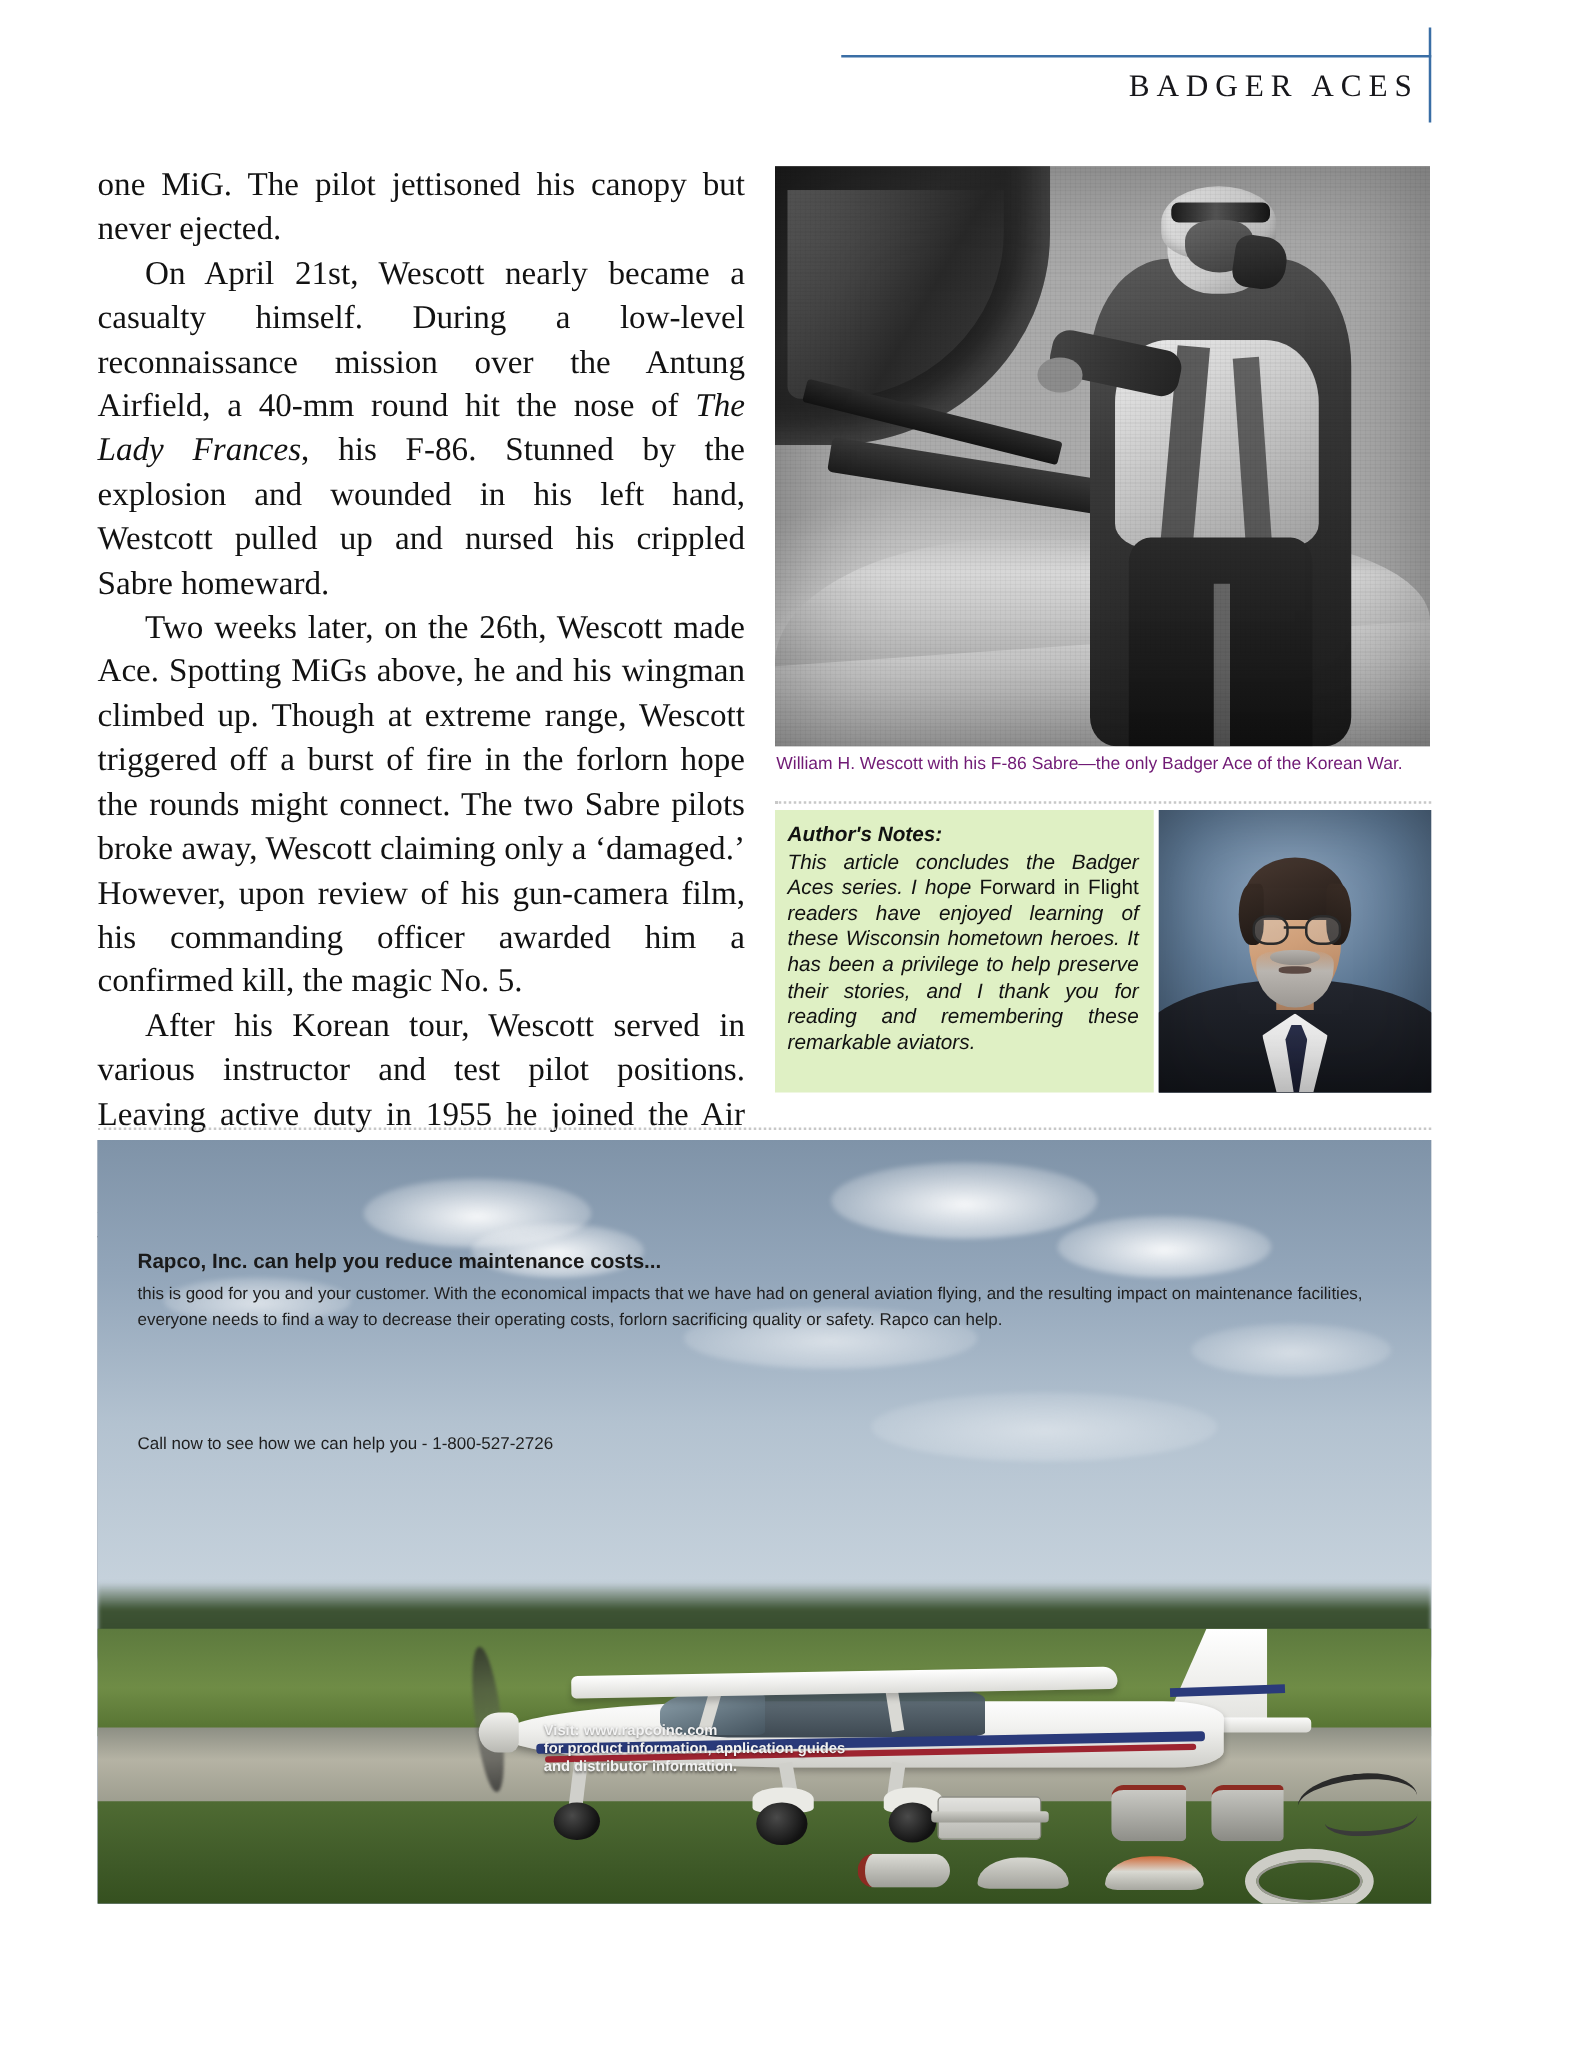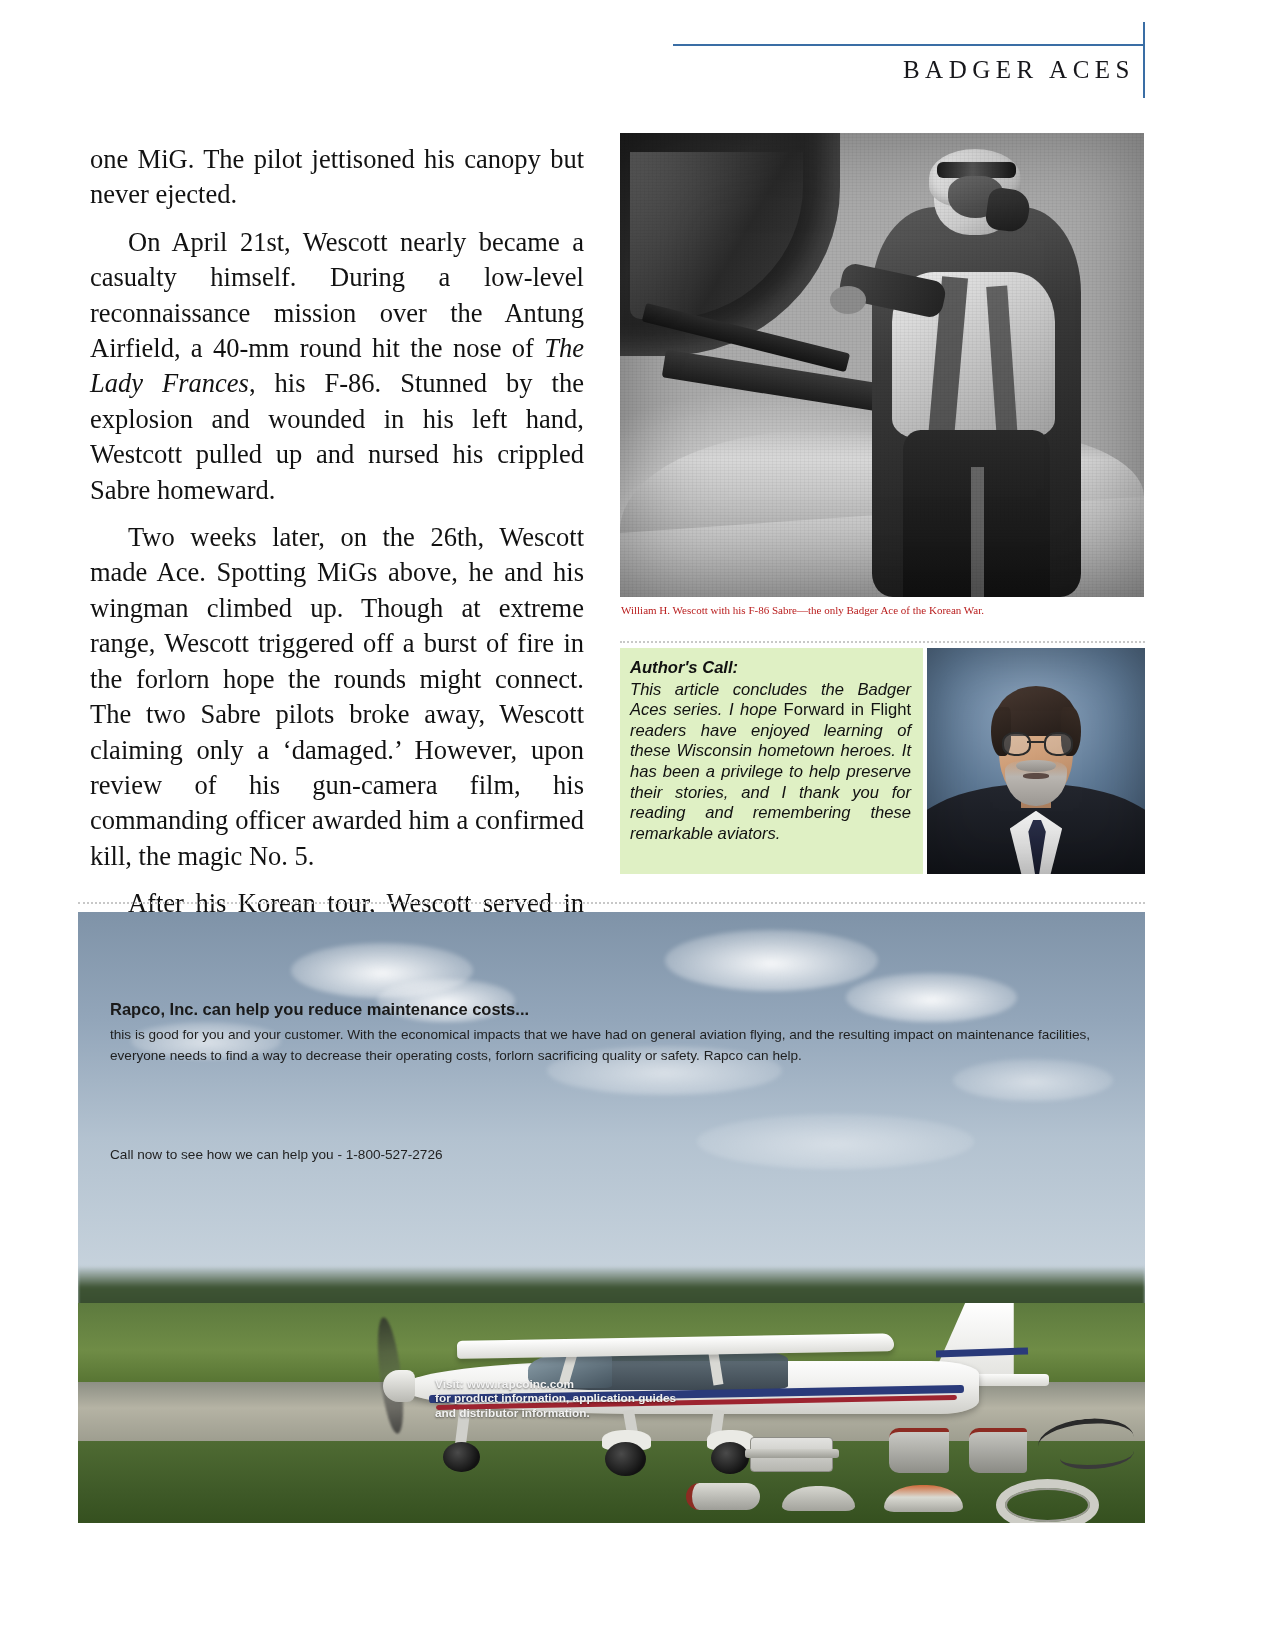--- a/index.html
+++ b/index.html
@@ -31,21 +31,21 @@
   
   .article-col {
     position:absolute; left:78px; top:130px; width:518px;
     font-family:"Liberation Serif", serif;
     font-size:26.5px; line-height:35.4px;
     color:#121212;
     text-align:justify;
     text-justify:inter-word;
     hyphens:none;
   }
-  .article-col p { margin:12px; }
+  .article-col p { margin:0; }
   .article-col p.indent { text-indent:38px; }
   .article-col i { font-style:italic; }
 
   
   .photo-main {
     position:absolute; left:620px; top:133px; width:524px; height:464px;
     overflow:hidden;
     background:#8e8e8e;
   }
   .photo-main .bw { position:absolute; inset:0; }
@@ -164,22 +164,22 @@
       repeating-linear-gradient(90deg, rgba(0,0,0,.03) 0 1px, rgba(255,255,255,0) 1px 4px);
     mix-blend-mode:multiply;
   }
   .ph-vig {
     position:absolute; inset:0;
     box-shadow: inset 0 0 90px rgba(0,0,0,.35);
   }
 
   .photo-caption {
     position:absolute; left:621px; top:600px; width:528px;
-    font-family:Liberation Serif, serif;
-    font-size:11px; line-height:20.5px; color:#b91c1c;
+    font-family:Liberation Sans, sans-serif;
+    font-size:14px; line-height:20.5px; color:#701a75;
   }
 
   .dot-rule {
     position:absolute; height:0; border-top:2px dotted #c8c8c8;
   }
   .dot-rule.r1 { left:620px; top:641px; width:525px; }
   .dot-rule.r2 { left:78px; top:902px; width:1067px; }
 
   
   .notes-box {
@@ -551,21 +551,21 @@
     <div class="ph-vig"></div>
   </div>
 </div>
 
 <div class="photo-caption">William H. Wescott with his F-86 Sabre—the only Badger Ace of the Korean War.</div>
 
 <div class="dot-rule r1"></div>
 
 <div class="notes-box">
   <div class="notes-inner">
-    <div class="notes-title">Author's Call:</div>
+    <div class="notes-title">Author's Notes:</div>
     <p class="notes-body"><span>This article concludes the Badger Aces series. I hope </span><span class="upright">Forward in Flight</span><span> readers have enjoyed learning of these Wisconsin hometown heroes. It has been a privilege to help preserve their stories, and I thank you for reading and remembering these remarkable aviators.</span></p>
   </div>
 </div>
 
 <div class="author-photo">
   <div class="ap-bg"></div>
   <div class="ap-shoulders"></div>
   <div class="ap-shirt"></div>
   <div class="ap-tie"></div>
   <div class="ap-neck"></div>

